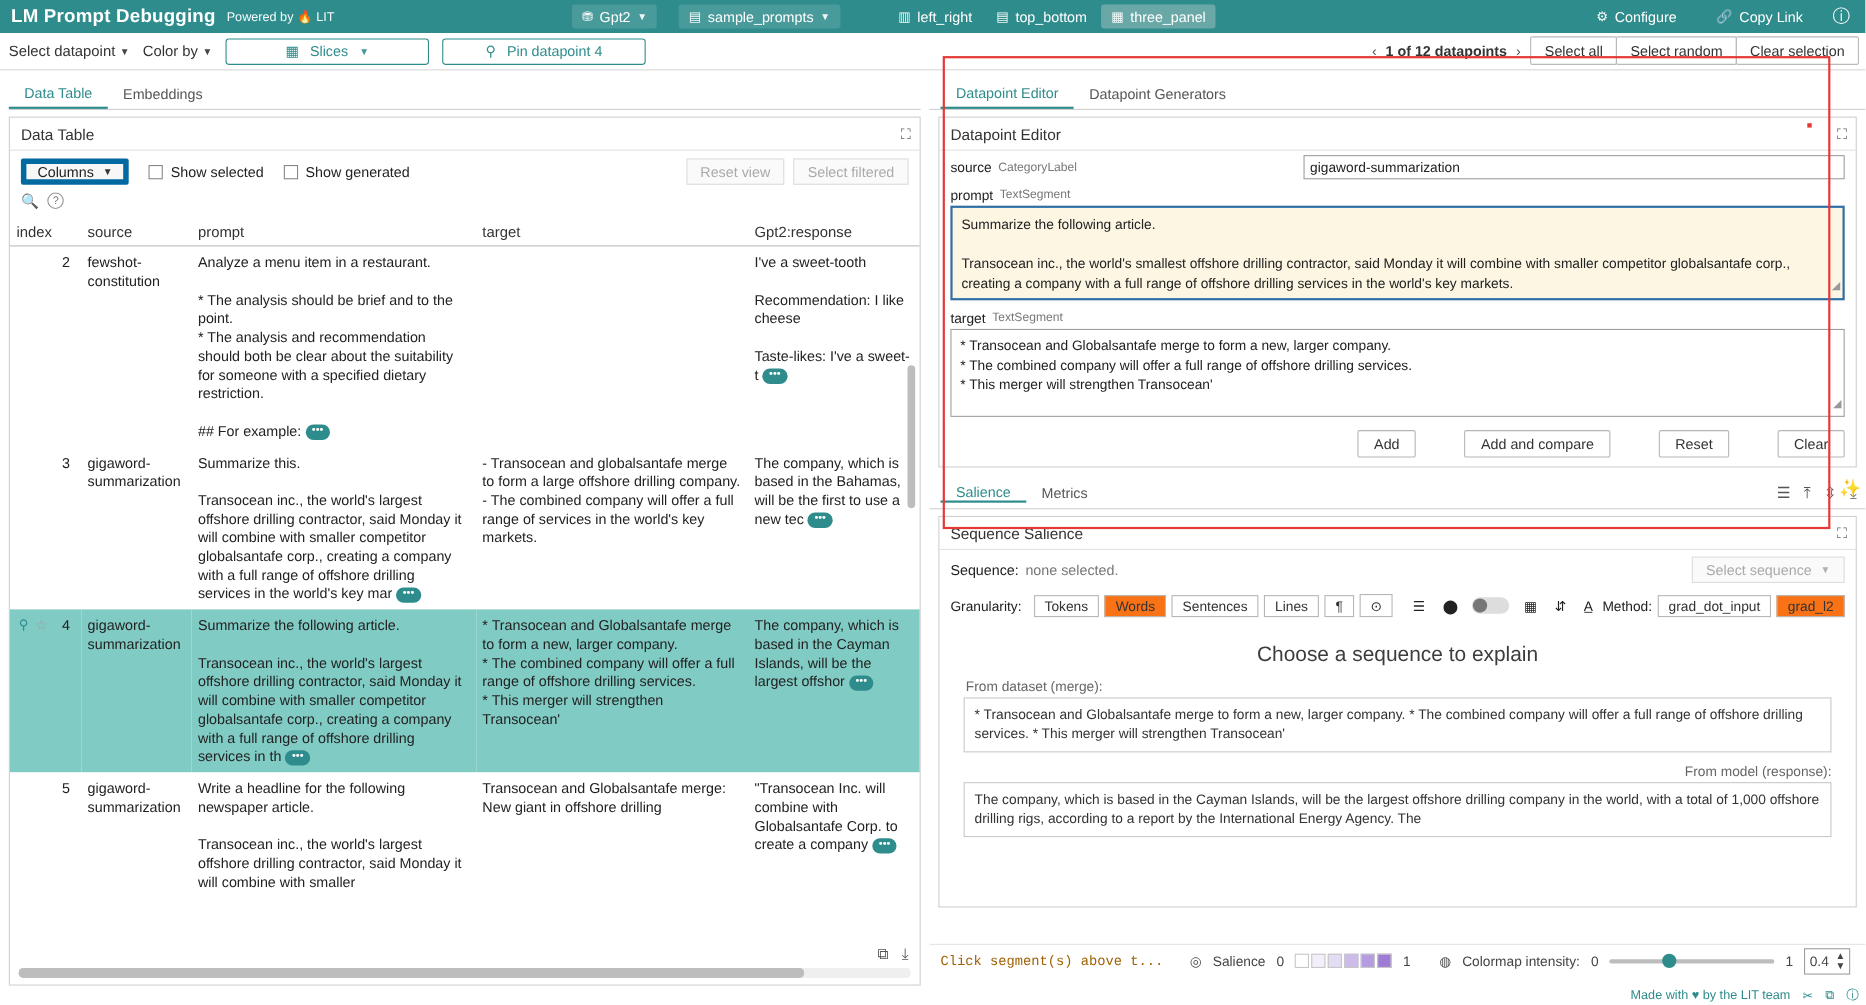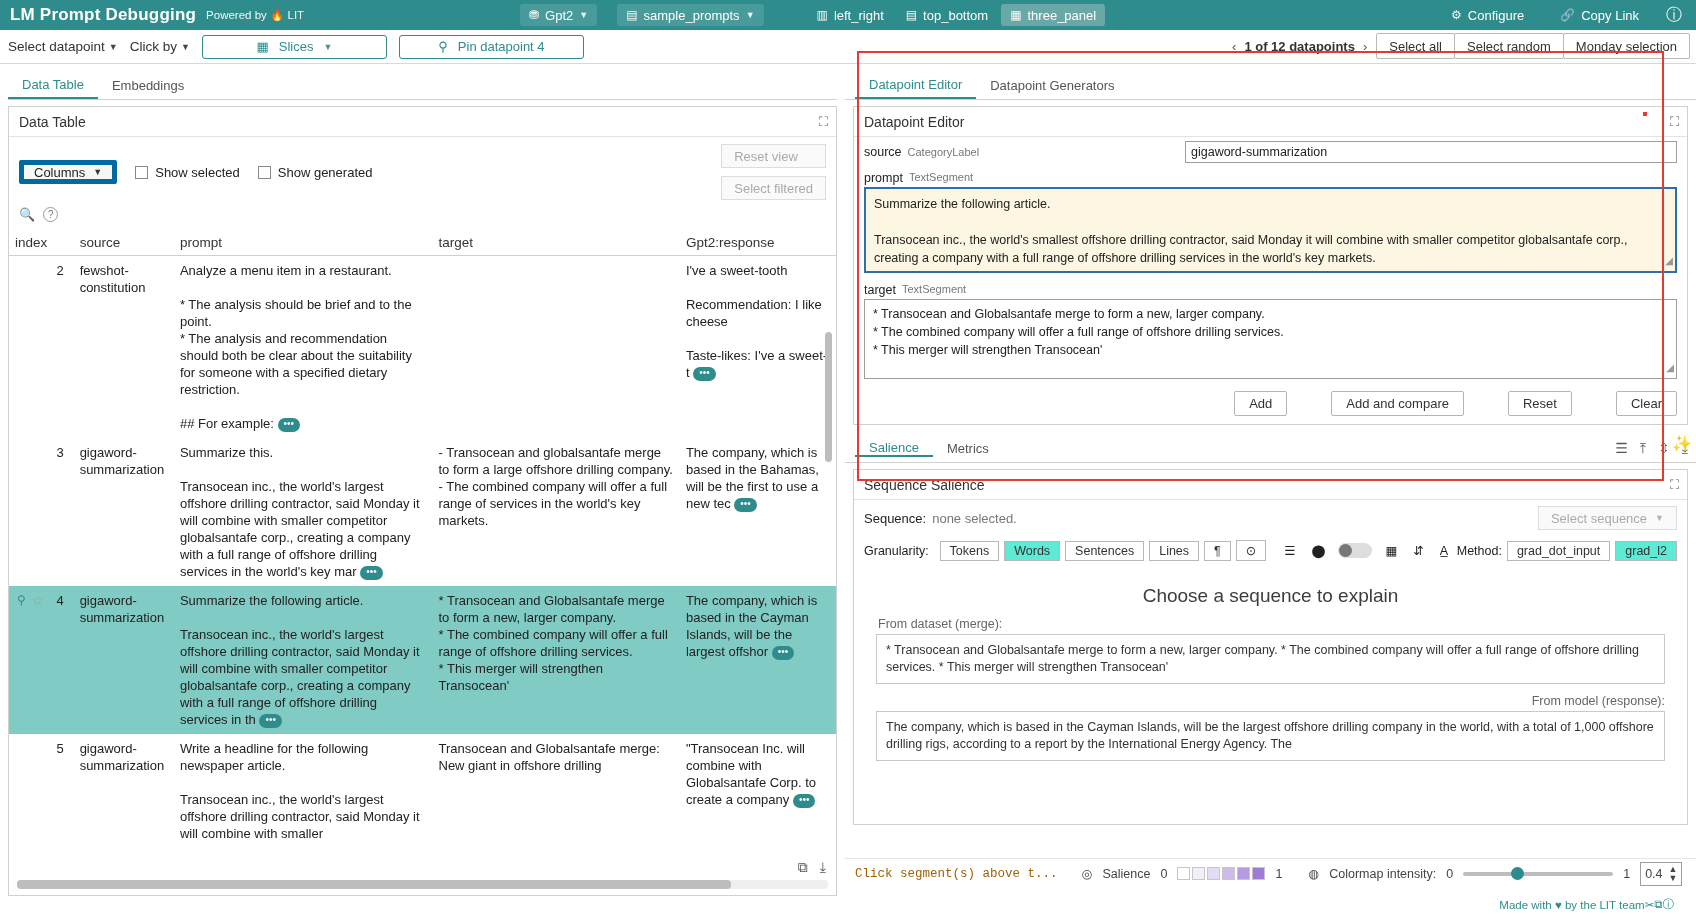--- a/index.html
+++ b/index.html
@@ -105,21 +105,21 @@
     border: 5px solid #0369a1; background: #f7f7f7;
     height: 24px; padding: 0 10px; font-size: 13px; border-radius: 2px;
   }
   .cb { display: flex; align-items: center; gap: 7px; font-size: 13px; }
   .box { width: 13px; height: 13px; border: 1px solid #888; display: inline-block; }
   .grey-btn {
     height: 24px; padding: 0 12px; font-size: 13px;
     color: #aaa; border: 1px solid #ddd; background: #fafafa;
     display: flex; align-items: center;
   }
-  .dt-right { margin-left: auto; display: flex; gap: 8px; flex-direction: column; }
+  .dt-right { margin-left: auto; display: flex; gap: 8px; }
   .search-row { display: flex; align-items: center; gap: 8px; padding: 0 10px 8px 10px; }
   .search-input {
     width: 470px; height: 20px;
     border: 1px solid #9a9a9a; font-size: 12px; padding: 1px 4px;
     color: #333;
   }
   .q-icon { width: 15px; height: 15px; border: 1px solid #999; border-radius: 50%;
     font-size: 10px; color: #777; display: flex; align-items: center; justify-content: center; }
 
   
@@ -174,21 +174,21 @@
     height: 25px; padding: 0 14px; font-size: 13px; border-radius: 2px;
     display: flex; align-items: center; margin-left: 36px;
   }
   .sub-toolbar-icons { margin-left: auto; display: flex; gap: 12px; color: #555; padding-right: 8px; font-size: 14px;}
   .seq-row { display: flex; align-items: center; padding: 6px 10px; font-size: 13px; gap: 6px;}
   .gran-row { display: flex; align-items: center; padding: 4px 10px 8px 10px; gap: 6px; font-size: 12.5px; }
   .seg-btn {
     border: 1px solid #b7b7b7; padding: 2px 9px; font-size: 12.5px;
     background: #fff; color: #333; margin-left: -1px;
   }
-  .seg-btn.active { background: #5eead4; }
+  .seg-btn.active { background: #f97316; }
   .pill-toggle { width: 34px; height: 15px; background: #ddd; border-radius: 8px; position: relative; display:inline-block;}
   .pill-toggle i { position: absolute; left: 1px; top: 1px; width: 13px; height: 13px; background: #777; border-radius: 50%; display: block;}
   .method-box { margin-left: auto; display: flex; align-items: center; gap: 6px; }
   .explain-wrap { padding: 10px 22px 0 22px; }
   .explain-title { font-size: 19px; color: #3d3d3d; text-align: center; margin: 6px 0 10px 0; }
   .explain-label { font-size: 12.5px; color: #666; margin: 4px 0 3px 2px; }
   .explain-box {
     border: 1px solid #c9c9c9; background: #fff; padding: 7px 9px;
     font-size: 12.5px; line-height: 17px; color: #333;
   }
@@ -197,22 +197,22 @@
     height: 30px; display: flex; align-items: center; gap: 10px;
     padding: 0 10px; font-size: 12.5px; color: #444;
     border-top: 1px solid #e4e4e4;
   }
   .swatches { display: flex; gap: 2px; }
   .swatches i { width: 13px; height: 13px; display: block; border: 1px solid #c7c7c7;}
   .slider { width: 150px; height: 4px; background: #bdbdbd; border-radius: 3px; position: relative; }
   .slider i { position: absolute; left: 48px; top: -5px; width: 13px; height: 13px; border-radius: 50%; background: #2f8c8c; display: block;}
   .num-box { border: 1px solid #9e9e9e; padding: 2px 4px; font-size: 12.5px; display: flex; align-items: center; gap: 6px;}
   #footer {
-    position: absolute; right: 22px; bottom: 2px;
-    font-size: 11.5px; color: #2f8c8c; display: flex; align-items: center; gap: 0;
+    position: absolute; right: 6px; bottom: 2px;
+    font-size: 11.5px; color: #2f8c8c; display: flex; align-items: center; gap: 11px;
   }
   .sparkle { position: absolute; right: 4px; top: 370px; color: #8a63d2; font-size: 16px;}
   .vscroll { position:absolute; width: 7px; background:#bdbdbd; border-radius: 4px; }
 </style>
 </head>
 <body>
 
 <div id="topbar">
   <span id="app-title">LM Prompt Debugging</span>
   <span id="powered">
@@ -261,42 +261,42 @@
     <span class="tb-icon" style="font-size:16px;">ⓘ</span>
   </div>
 </div>
 
 <div id="toolbar">
   <div class="tool-link">
     <span>Select datapoint</span>
     <span class="caret">▼</span>
   </div>
   <div class="tool-link">
-    <span>Click by</span>
+    <span>Color by</span>
     <span class="caret">▼</span>
   </div>
   <div class="chip chip-wide">
     <span>▦</span>
     <span>Slices</span>
     <span class="caret">▼</span>
   </div>
   <div class="chip chip-wide">
     <span>⚲</span>
     <span>Pin datapoint 4</span>
   </div>
 
   <div id="toolbar-right">
     <div class="pager">
       <span class="arrow">‹</span>
       <b>1 of 12 datapoints</b>
       <span class="arrow">›</span>
     </div>
     <div class="btn-plain">Select all</div>
     <div class="btn-plain">Select random</div>
-    <div class="btn-plain">Monday selection</div>
+    <div class="btn-plain">Clear selection</div>
   </div>
 </div>
 
 <div id="main">
 
   <div id="left-pane">
     <div class="tabs">
       <div class="tab active">Data Table</div>
       <div class="tab">Embeddings</div>
     </div>

